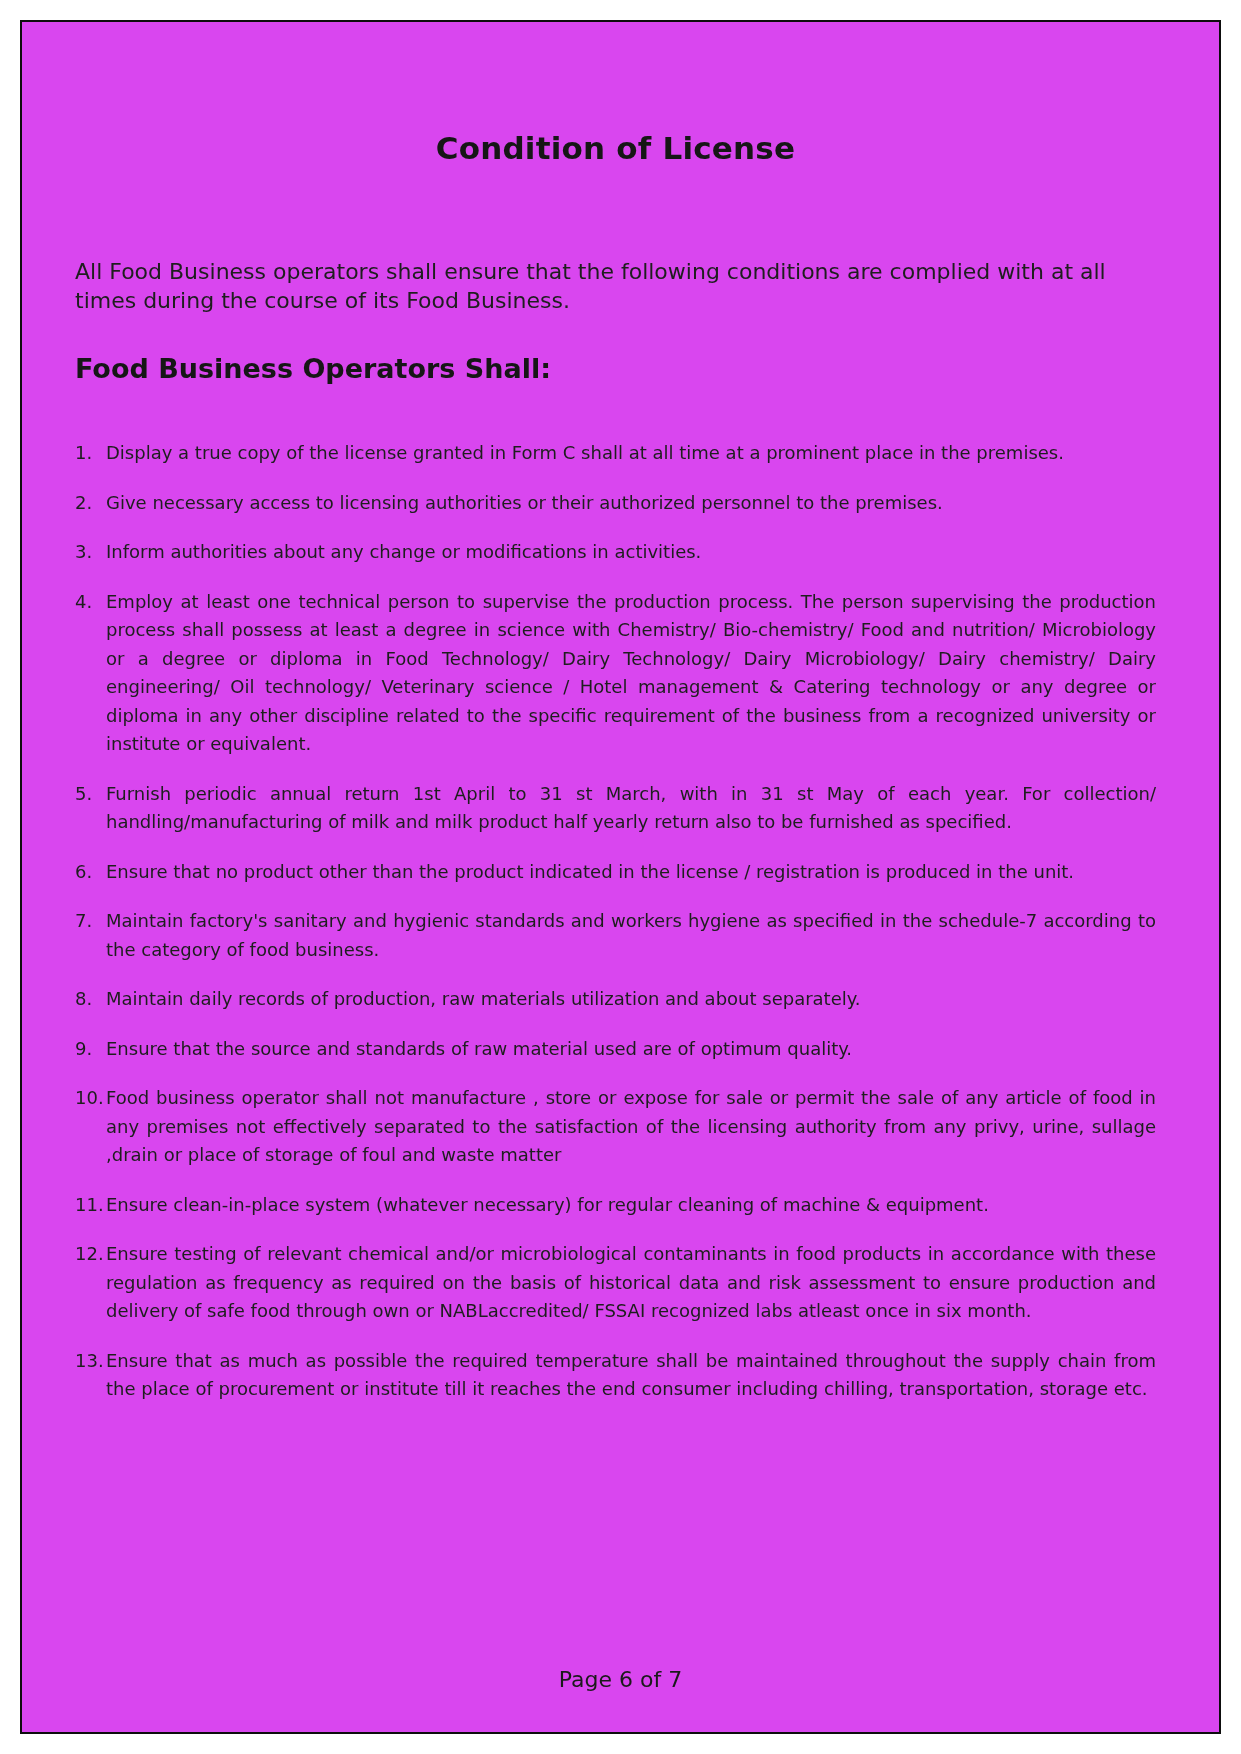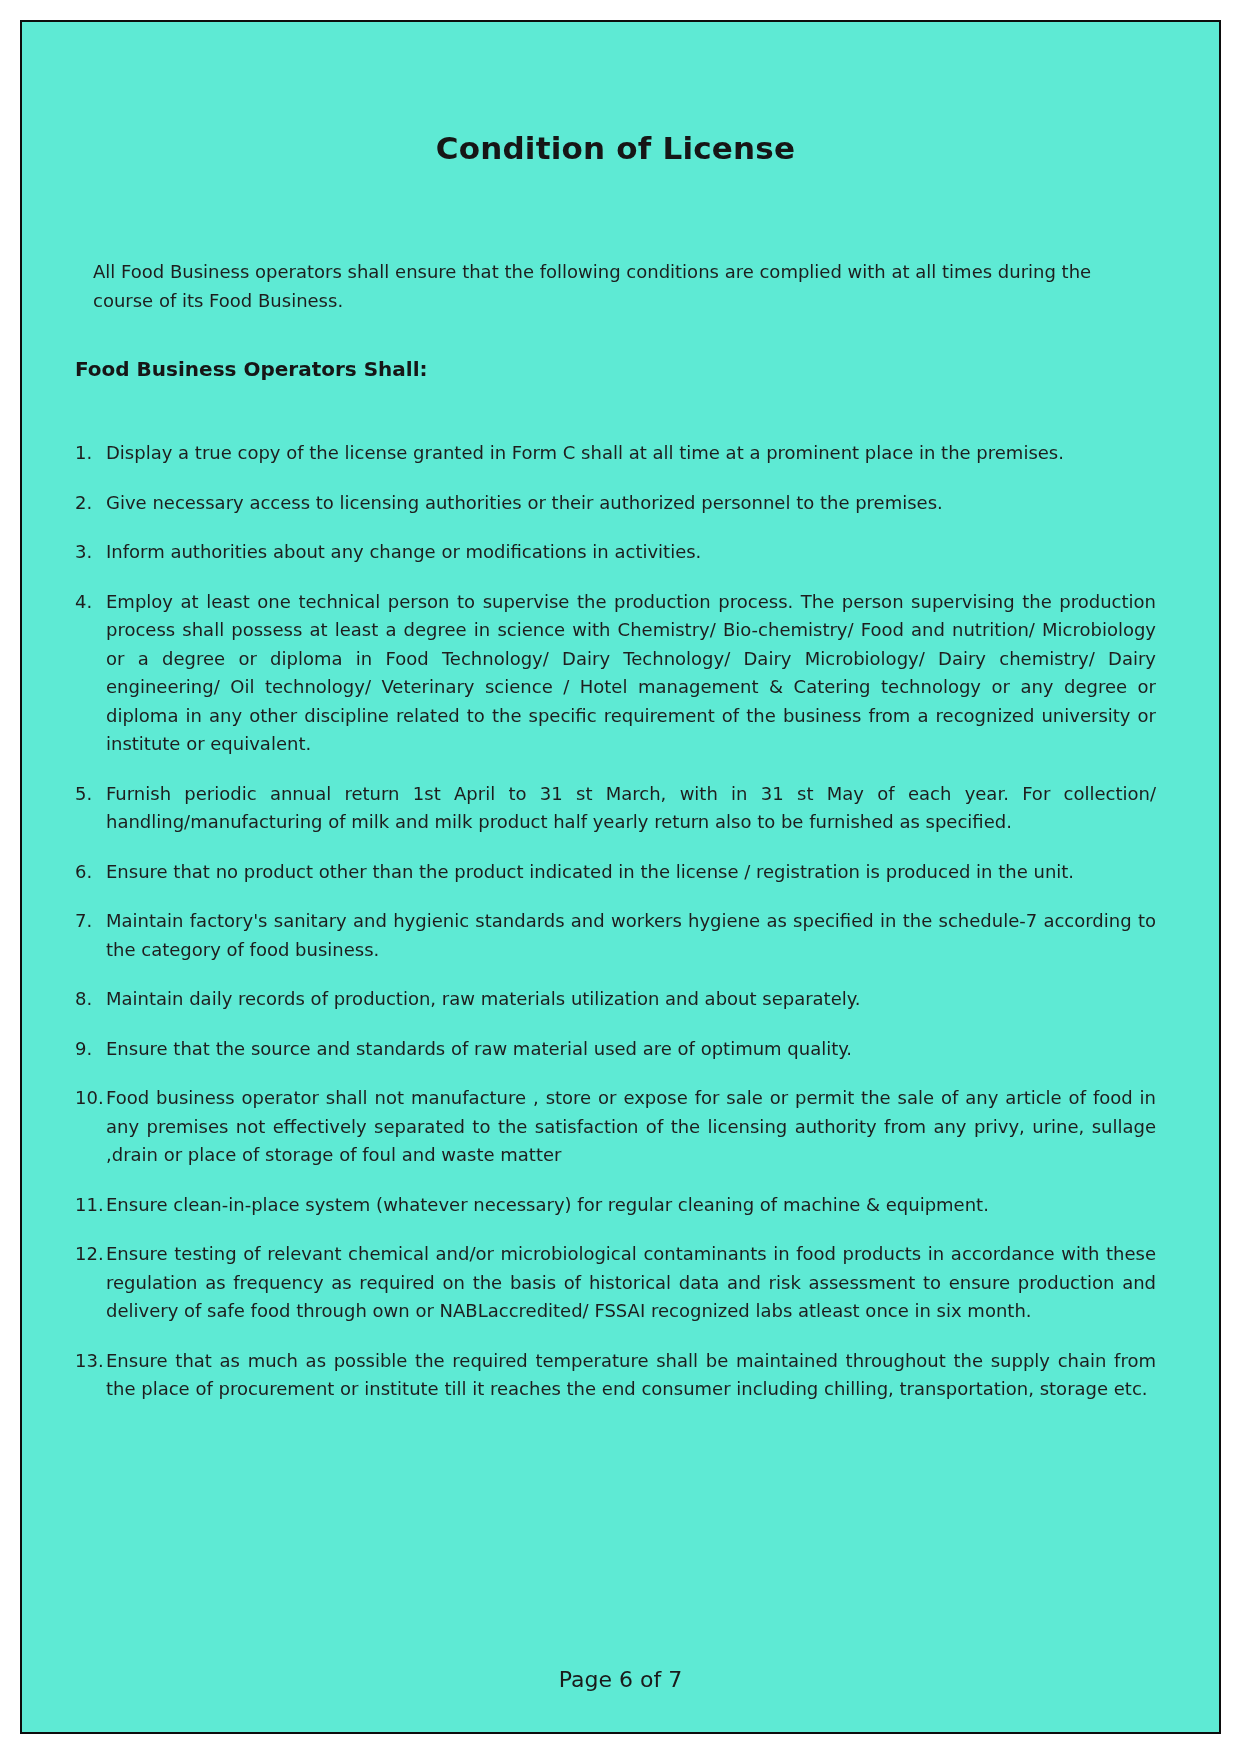--- a/index.html
+++ b/index.html
@@ -16,40 +16,40 @@
   }
   .page-border {
     position: absolute;
     top: 20px;
     left: 20px;
     right: 20px;
     bottom: 20px;
     border: 2.5px solid #0d0d0d;
     box-sizing: border-box;
     padding: 104px 63px 0 53px;
-    background: #5eead4;
+    background: #d946ef;
   }
   .doc-title {
     margin: 0;
     text-align: center;
     font-size: 31px;
     font-weight: 700;
     color: #161616;
     letter-spacing: 0.2px;
     line-height: 44px;
   }
   .intro {
-    margin: 88px 0 0 18px;
-    font-size: 18px;
+    margin: 88px 0 0 0;
+    font-size: 22px;
     line-height: 28.5px;
     color: #1e1e1e;
   }
   .section-heading {
     margin: 40px 0 0 0;
-    font-size: 20px;
+    font-size: 27px;
     font-weight: 700;
     color: #161616;
     line-height: 28px;
   }
   .conditions {
     margin-top: 56px;
   }
   .condition {
     display: flex;
     align-items: flex-start;

